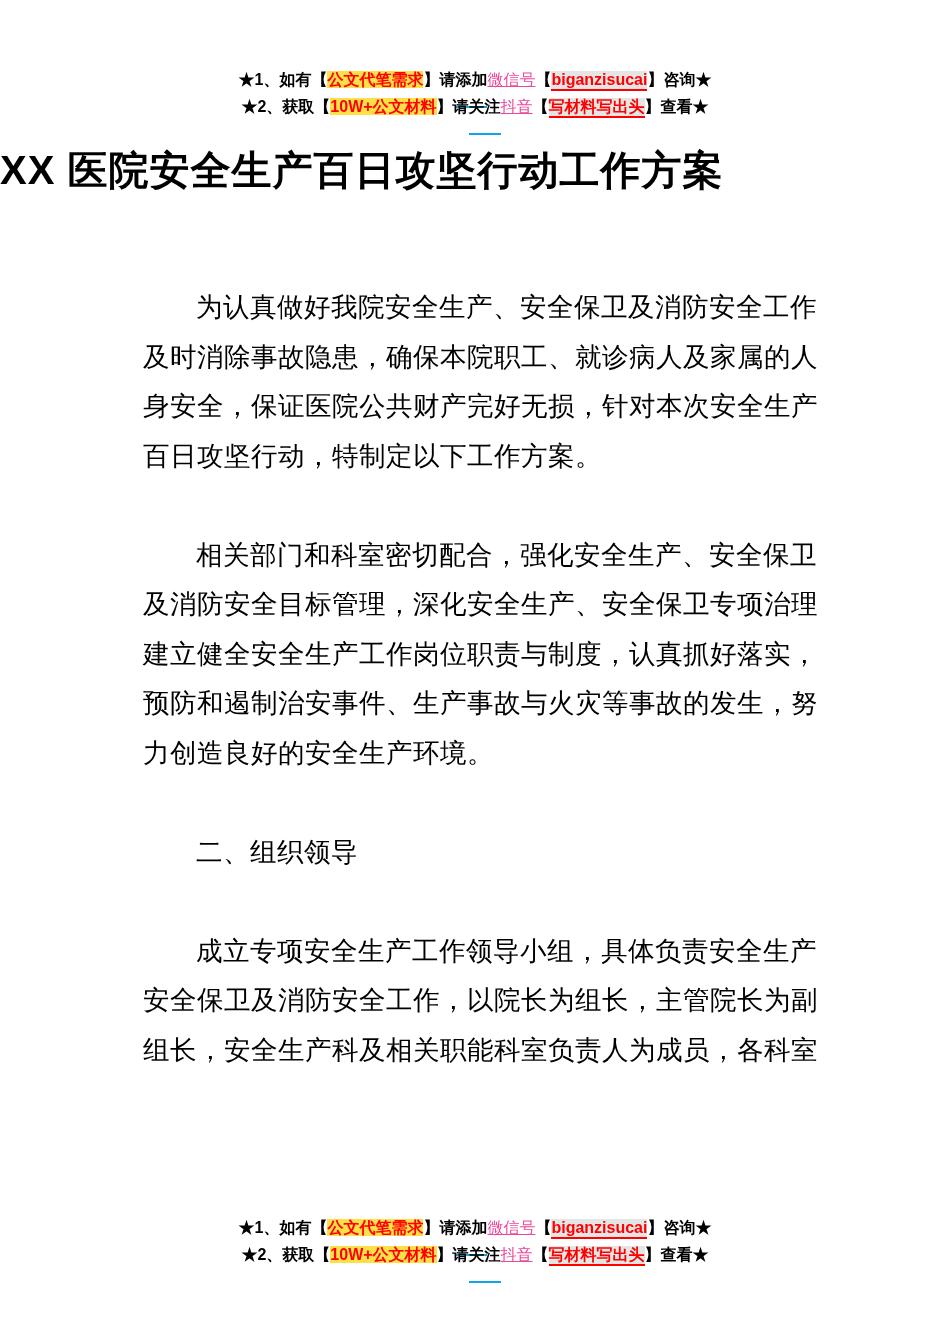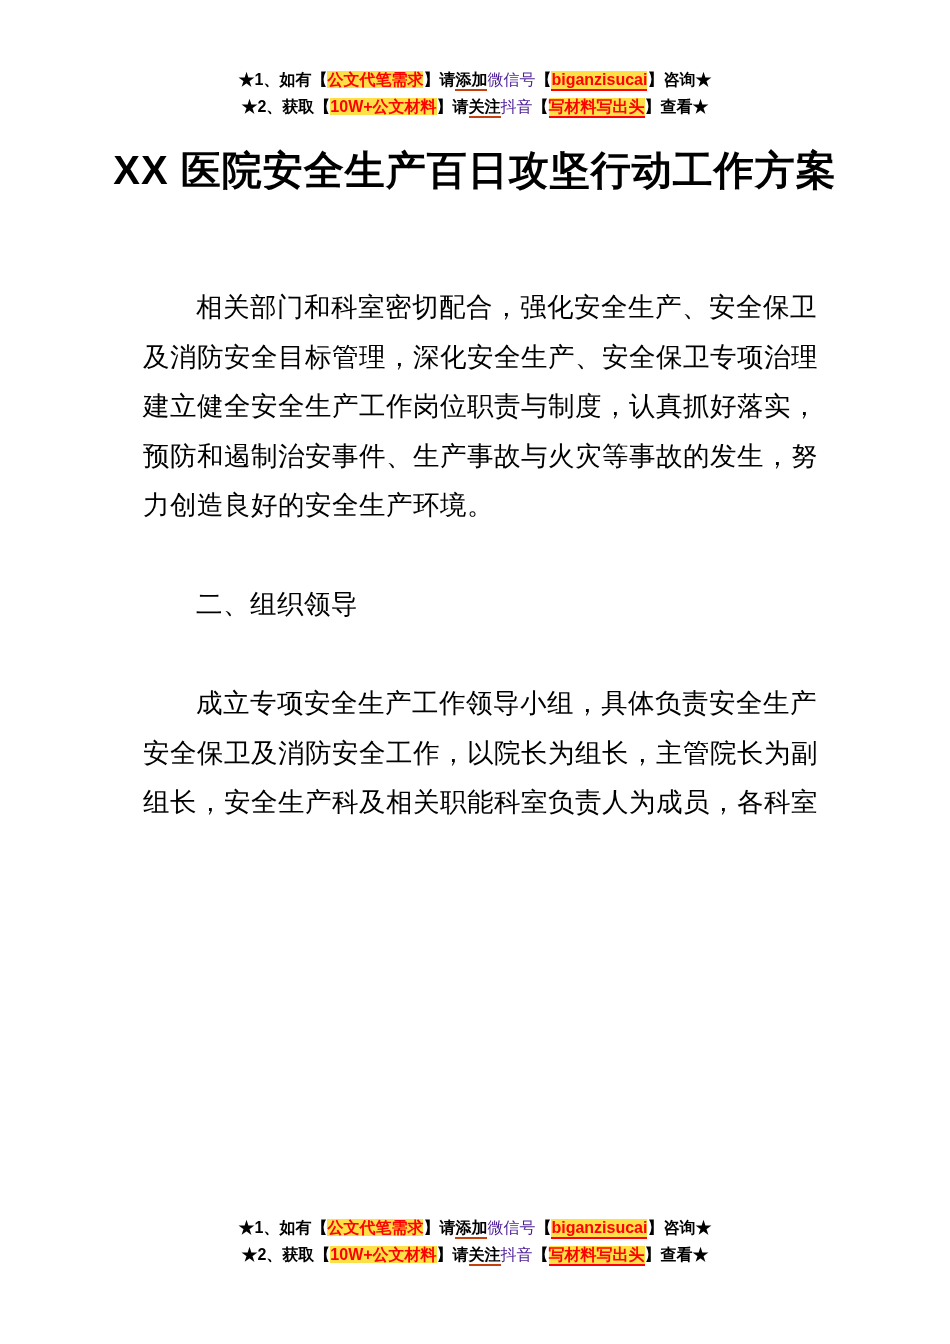--- a/index.html
+++ b/index.html
@@ -21,44 +21,44 @@
     text-align: center;
     font-size: 16px;
     line-height: 27px;
     font-weight: bold;
     white-space: nowrap;
   }
   .banner-header { top: 66px; }
   .banner-footer { top: 1214px; }
   .seg { display: inline; }
   .seg-bold { font-weight: bold; color: #000000; margin-top: 41px; }
-  .seg-normal { font-weight: normal; color: #4c1d95; }
+  .seg-normal { font-weight: normal; color: #ec4899; text-decoration: underline; }
   .seg-bold-underline {
     font-weight: bold; color: #000000;
-    border-bottom: 2px solid #c2410c;
-    padding-bottom: 1px;
+    border-bottom: 2px solid #0ea5e9;
+    padding-bottom: 18px;
   }
   .seg-highlight {
     font-weight: bold; color: #ff0000;
     background: #fde047;
   }
   .seg-highlight-underline {
     font-weight: bold; color: #ff0000;
-    background: #fde047;
+    background: #e5e5e5;
     border-bottom: 2px solid #ff0000;
     padding-bottom: 1px;
   }
 
   
   .doc-title {
     position: absolute;
     top: 140px;
     left: 0;
     right: 0;
-    text-align: center;
+    text-align: left;
     font-size: 40px;
     line-height: 60px;
     font-weight: bold;
     letter-spacing: 1px;
   }
 
   
   .doc-body {
     position: absolute;
     top: 283px;
@@ -86,20 +86,24 @@
 <div class="page">
 
   <div class="banner banner-header">
     <div class="banner-line"><span class="seg seg-bold">★1、如有【</span><span class="seg seg-highlight">公文代笔需求</span><span class="seg seg-bold">】请</span><span class="seg seg-bold-underline">添加</span><span class="seg seg-normal">微信号</span><span class="seg seg-bold">【</span><span class="seg seg-highlight-underline">biganzisucai</span><span class="seg seg-bold">】咨询★</span></div>
     <div class="banner-line"><span class="seg seg-bold">★2、获取【</span><span class="seg seg-highlight">10W+公文材料</span><span class="seg seg-bold">】请</span><span class="seg seg-bold-underline">关注</span><span class="seg seg-normal">抖音</span><span class="seg seg-bold">【</span><span class="seg seg-highlight-underline">写材料写出头</span><span class="seg seg-bold">】查看★</span></div>
   </div>
 
   <div class="doc-title">XX 医院安全生产百日攻坚行动工作方案</div>
 
   <div class="doc-body">
+      <div class="para">为认真做好我院安全生产、安全保卫及消防安全工作
+及时消除事故隐患，确保本院职工、就诊病人及家属的人
+身安全，保证医院公共财产完好无损，针对本次安全生产
+百日攻坚行动，特制定以下工作方案。</div>
       <div class="para">相关部门和科室密切配合，强化安全生产、安全保卫
 及消防安全目标管理，深化安全生产、安全保卫专项治理
 建立健全安全生产工作岗位职责与制度，认真抓好落实，
 预防和遏制治安事件、生产事故与火灾等事故的发生，努
 力创造良好的安全生产环境。</div>
       <div class="heading">二、组织领导</div>
       <div class="para">成立专项安全生产工作领导小组，具体负责安全生产
 安全保卫及消防安全工作，以院长为组长，主管院长为副
 组长，安全生产科及相关职能科室负责人为成员，各科室</div>
     </div>

